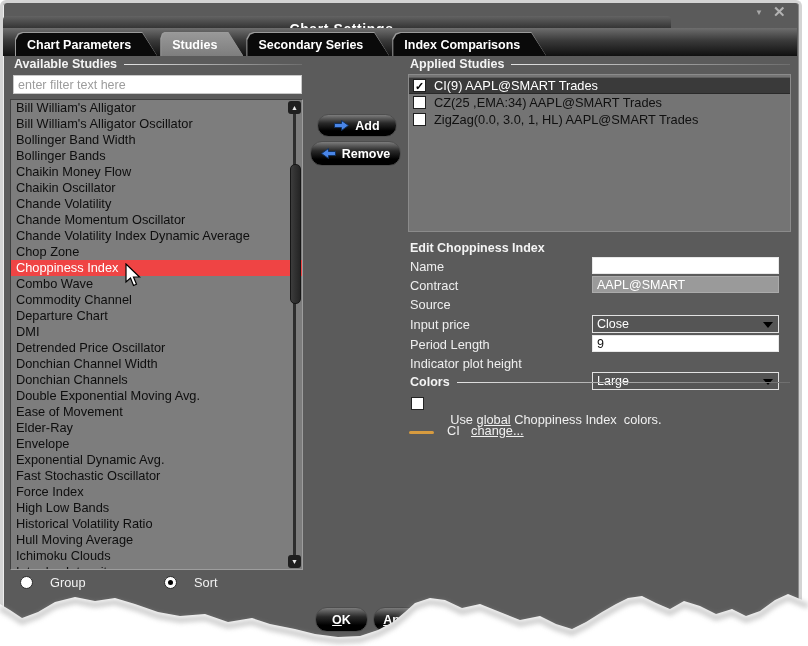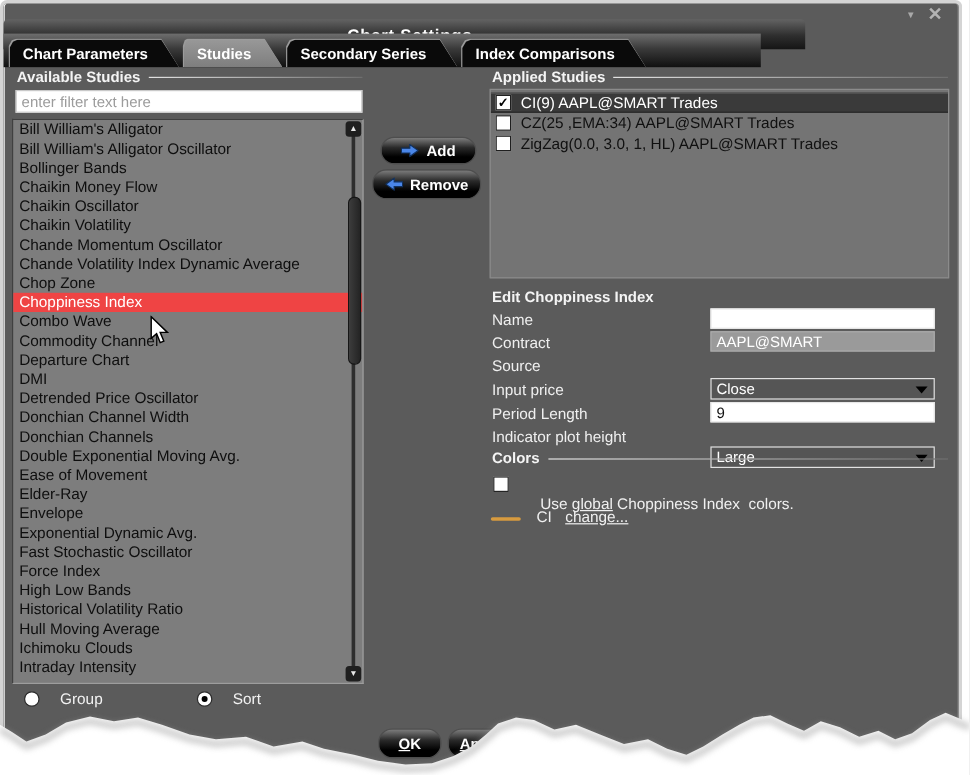--- a/index.html
+++ b/index.html
@@ -14,23 +14,23 @@
 
   
   #titlebar{position:absolute;left:3px;top:16px;width:668px;height:25px;
             background:linear-gradient(180deg,#636363 0%,#2e2e2e 55%,#151515 100%);
             border-radius:4px 4px 0 0;display:flex;align-items:center;justify-content:center;}
   #titlebar .title{color:#fff;font-size:14px;font-weight:bold;letter-spacing:.6px;padding-left:9px;}
   .win-menu{position:absolute;left:755px;top:8px;color:#a9a9a9;font-size:8px;cursor:default;}
   .win-close{position:absolute;left:773px;top:3px;color:#b3b3b3;font-size:15px;font-weight:bold;}
 
   
-  #tabstrip{position:absolute;left:3px;top:28px;width:631px;height:28px;box-sizing:border-box;
+  #tabstrip{position:absolute;left:3px;top:28px;width:794px;height:28px;box-sizing:border-box;
             background:linear-gradient(180deg,#6e6e6e 0%,#3a3a3a 45%,#101010 100%);
-            display:flex;align-items:flex-end;padding-left:4px;}
+            display:flex;align-items:flex-end;padding-left:12px;}
   .tab{position:relative;height:24px;margin-right:3px;background:#9b9b9b;
        clip-path:polygon(0 28%,2% 6%,5% 0,calc(100% - 15px) 0,100% 100%,0 100%);
        padding:1px 0 0 1px;box-sizing:border-box;}
   .tab-inner{height:23px;display:flex;align-items:center;box-sizing:border-box;
        padding:0 26px 0 11px;background:#0a0a0a;color:#fff;font-size:12.5px;font-weight:bold;
        clip-path:polygon(0 30%,2% 8%,5% 0,calc(100% - 15px) 0,100% 100%,0 100%);}
   .tab.active .tab-inner{background:linear-gradient(180deg,#989898,#7e7e7e);color:#fff;}
 
   
   .group-header{position:absolute;display:flex;align-items:center;gap:7px;
@@ -141,35 +141,38 @@
   <div id="study-list">
 
       <div class="study-item">
         <span>Bill William's Alligator</span>
       </div>
 
       <div class="study-item">
         <span>Bill William's Alligator Oscillator</span>
       </div>
 
+      <div class="study-item">
+        <span>Bollinger Band Width</span>
+      </div>
 
       <div class="study-item">
         <span>Bollinger Bands</span>
       </div>
 
       <div class="study-item">
         <span>Chaikin Money Flow</span>
       </div>
 
       <div class="study-item">
         <span>Chaikin Oscillator</span>
       </div>
 
       <div class="study-item">
-        <span>Chaikin Volatility</span>
+        <span>Chande Volatility</span>
       </div>
 
       <div class="study-item">
         <span>Chande Momentum Oscillator</span>
       </div>
 
       <div class="study-item">
         <span>Chande Volatility Index Dynamic Average</span>
       </div>
 

